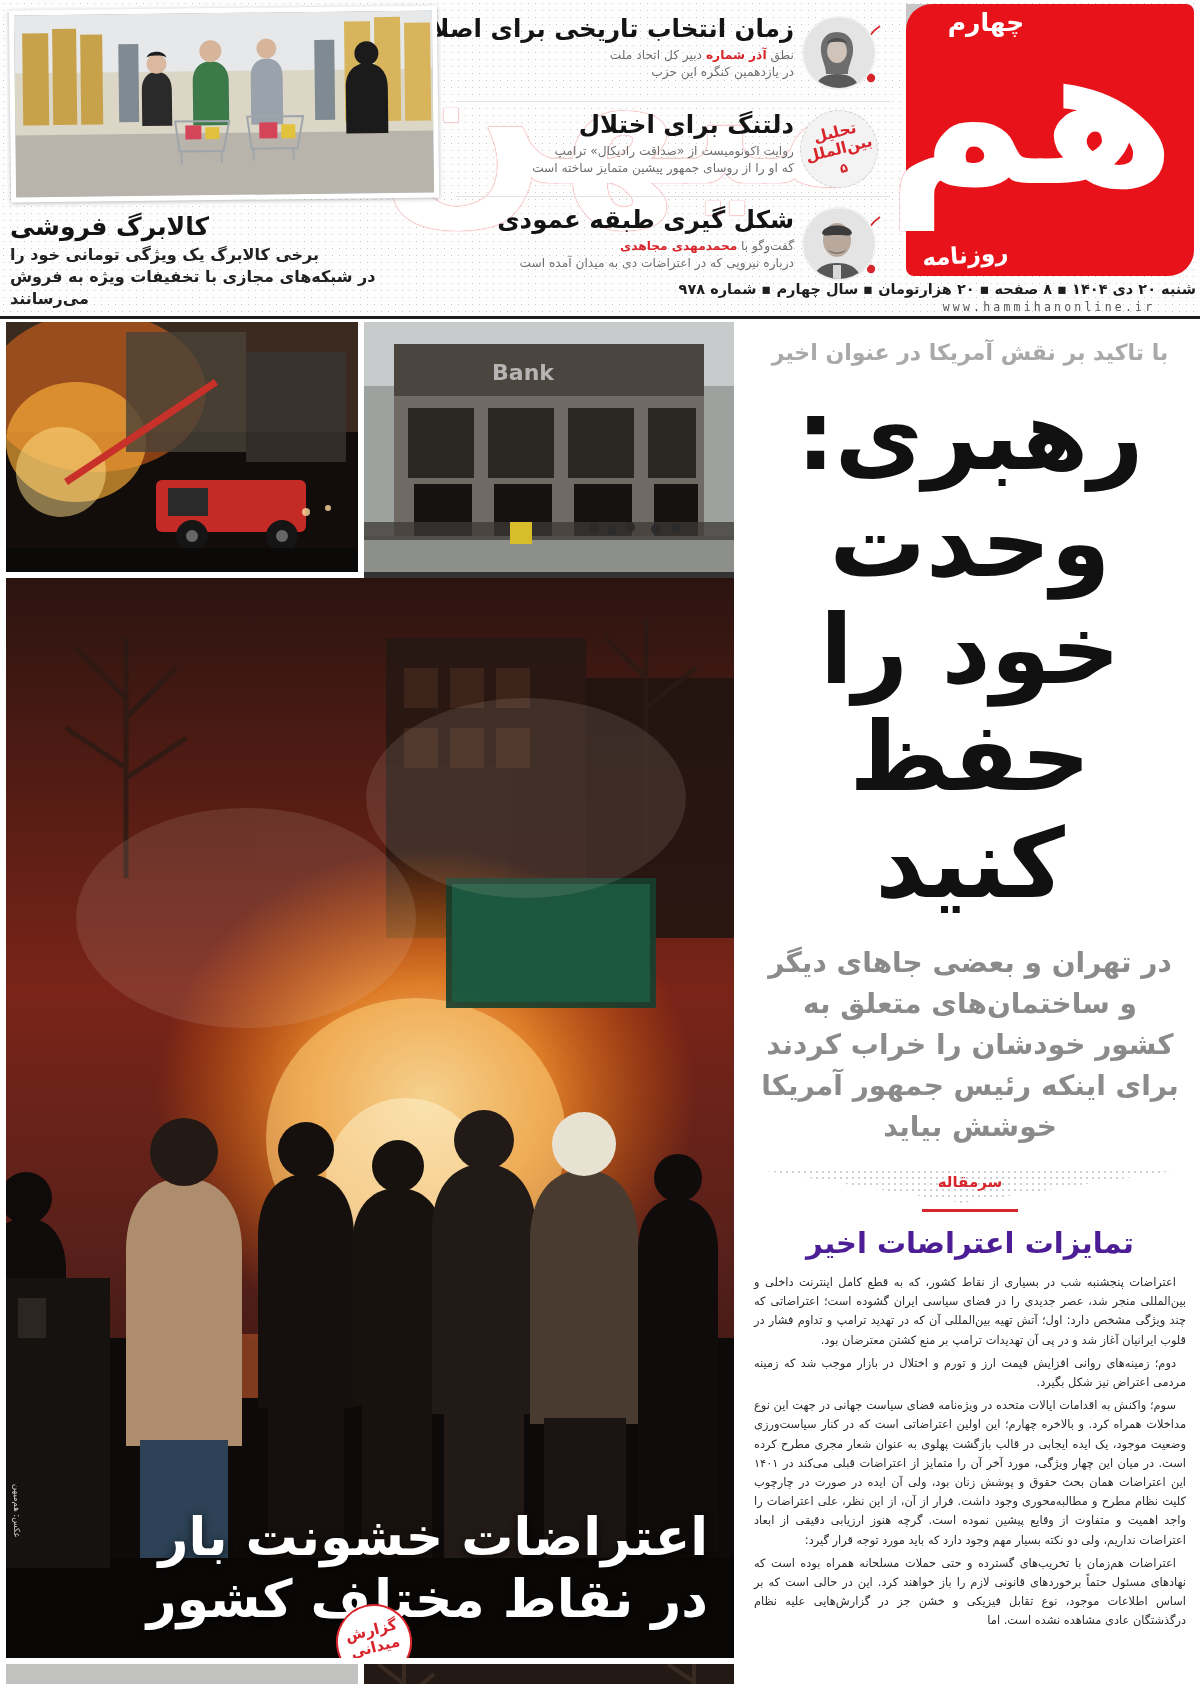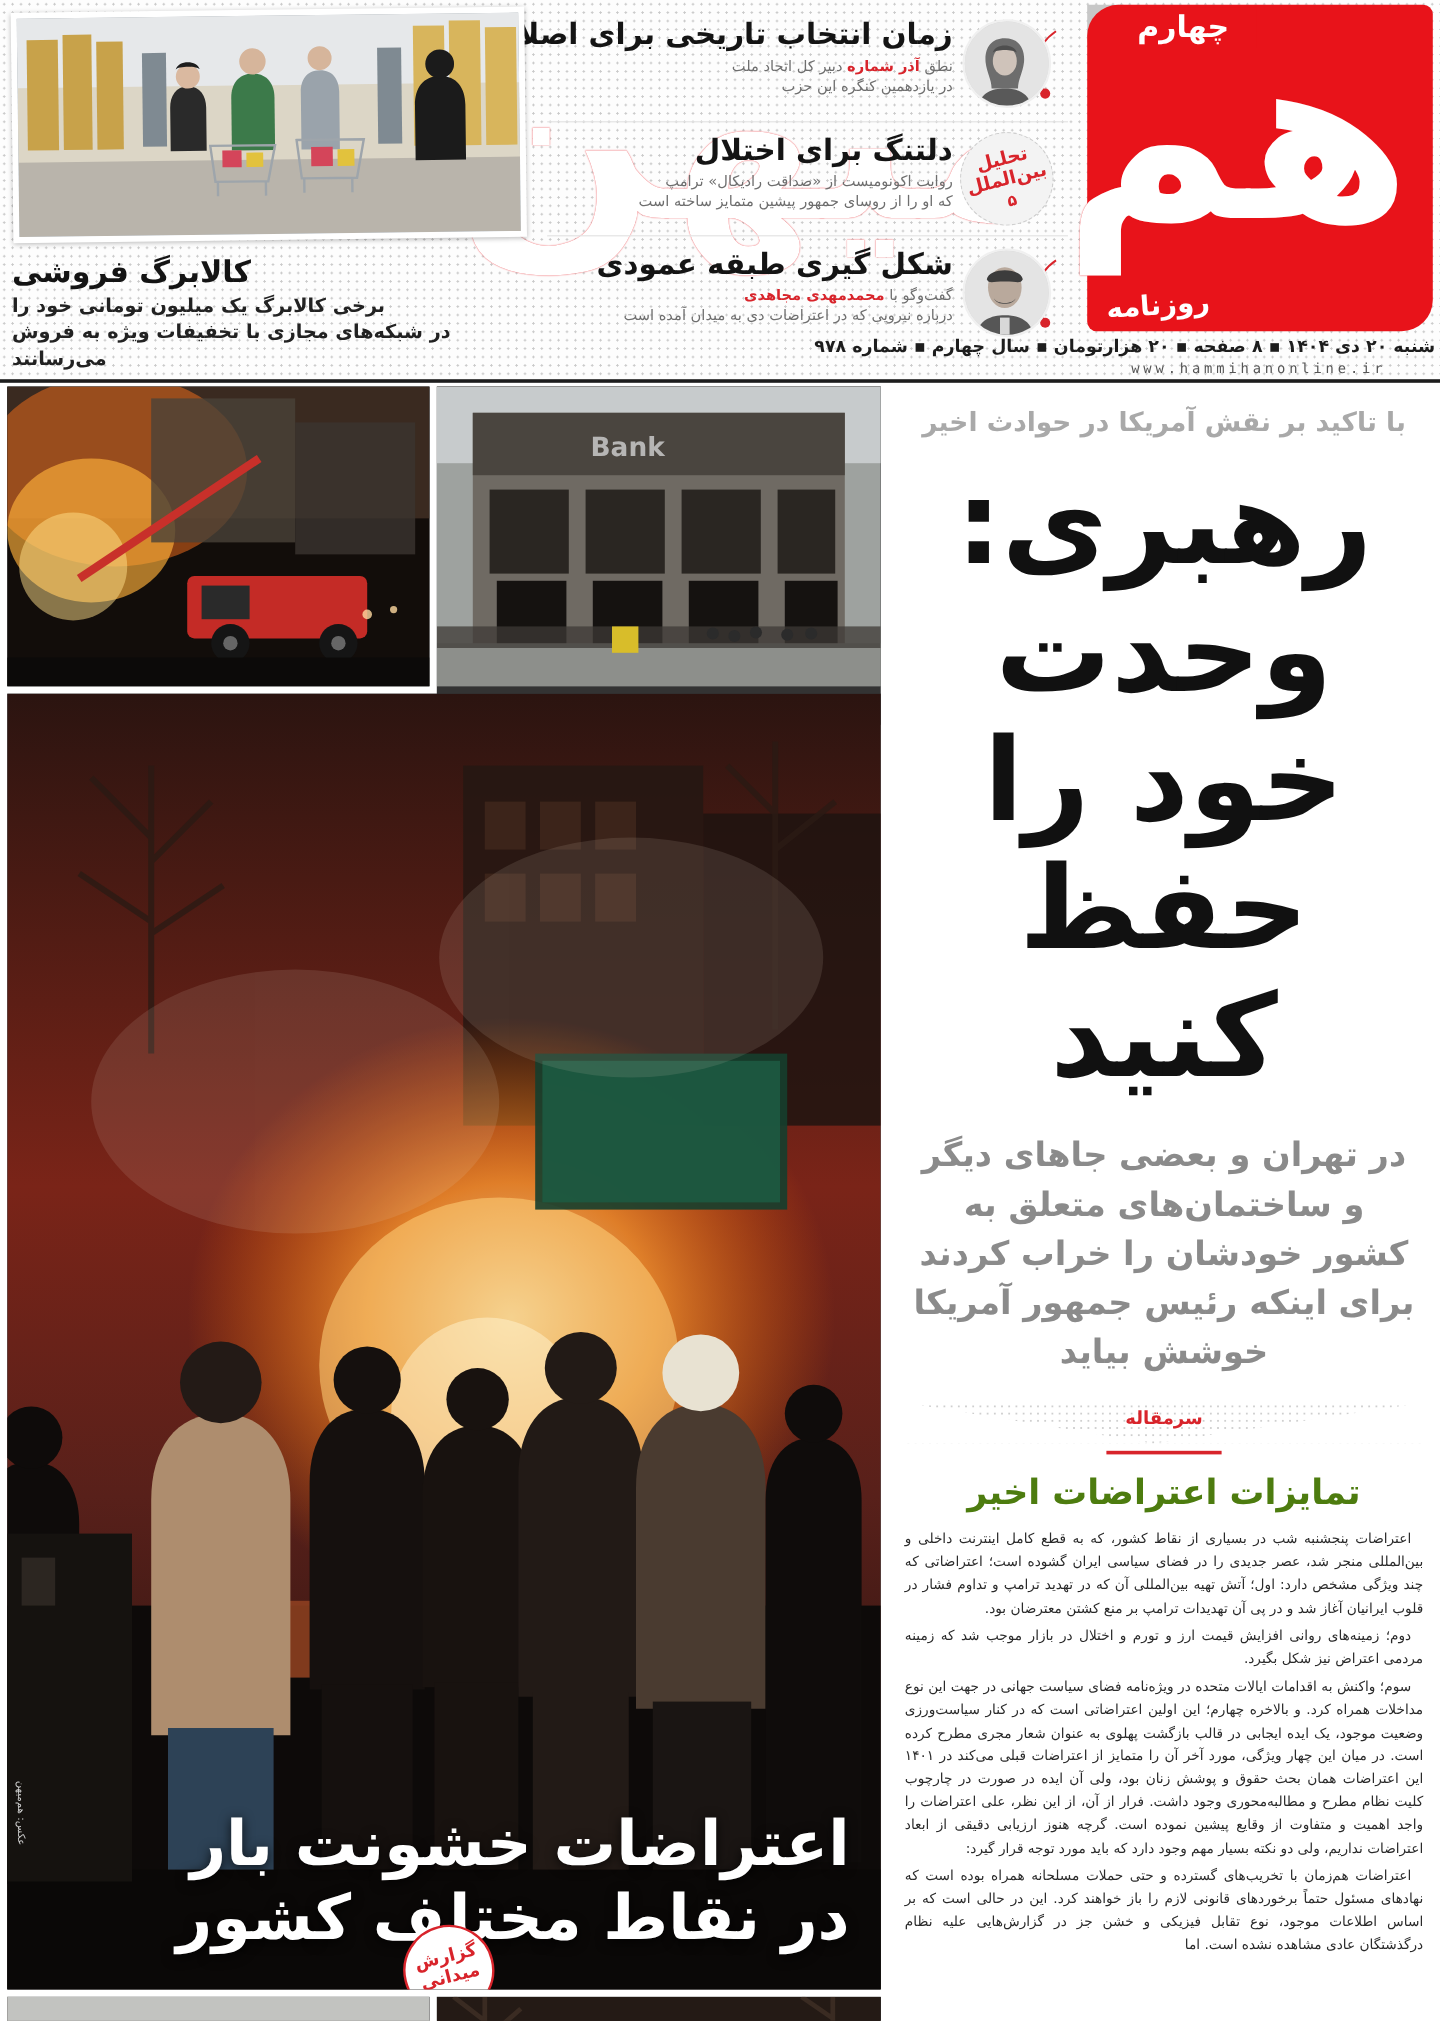--- a/index.html
+++ b/index.html
@@ -167,21 +167,21 @@
     clip-path:polygon(0 0, 48% 100%, 100% 0, 100% 34px, 0 34px);
   }
   #edit-label {
     position:absolute; left:0; right:0; top:4px; text-align:center;
     color:#d8242b; font-size:15px; font-weight:bold; letter-spacing:-0.3px;
     z-index:3;
   }
   #edit-underline { margin:6px auto 0; width:96px; height:3px; background:#d8242b; }
   #edit-title {
     margin-top:14px; text-align:center; font-size:29px; font-weight:bold;
-    color:#4d7c0f; letter-spacing:-0.8px;
+    color:#4c1d95; letter-spacing:-0.8px;
   }
   #edit-body {
     margin-top:13px; text-align:justify; font-size:11.4px; line-height:19.2px;
     color:#2a2a2a; letter-spacing:-0.05px;
   }
   #edit-body p { margin-bottom:4px; text-indent:10px; }
 </style>
 </head>
 <body>
 
@@ -310,21 +310,21 @@
               <rect x="244" y="110" width="18" height="16"></rect>
             </g>
           <g fill="#e2c23d">
               <rect x="190" y="114" width="14" height="12"></rect>
               <rect x="266" y="112" width="14" height="14"></rect>
             </g>
         </svg>
       </div>
     </div>
     <div id="topcap-title">کالابرگ فروشی</div>
-    <div id="topcap-sub">برخی کالابرگ یک میلیون تومانی خود را</div>
+    <div id="topcap-sub">برخی کالابرگ یک ویژگی تومانی خود را</div>
     <div id="topcap-sub" style="margin-top:0">در شبکه‌های مجازی با تخفیفات ویژه به فروش می‌رسانند</div>
   </div>
 
   <div id="header-rule"></div>
 </div>
 
 <div id="photoside">
 
   <div class="photo" id="ph-fire1">
     <svg width="352" height="250" viewBox="0 0 352 250" preserveAspectRatio="none">
@@ -557,21 +557,21 @@
           <circle cx="98" cy="172" r="3"></circle>
         </g>
     </svg>
     
   </div>
 
 </div>
 
 <div id="story">
 
-  <div id="kicker">با تاکید بر نقش آمریکا در حوادث اخیر</div>
+  <div id="kicker">با تاکید بر نقش آمریکا در عنوان اخیر</div>
 
   <div id="headline">
     <span class="ln">رهبری:</span>
     <span class="ln">وحدت</span>
     <span class="ln">خود را</span>
     <span class="ln">حفظ</span>
     <span class="ln">کنید</span>
   </div>
 
   <div id="deck">

